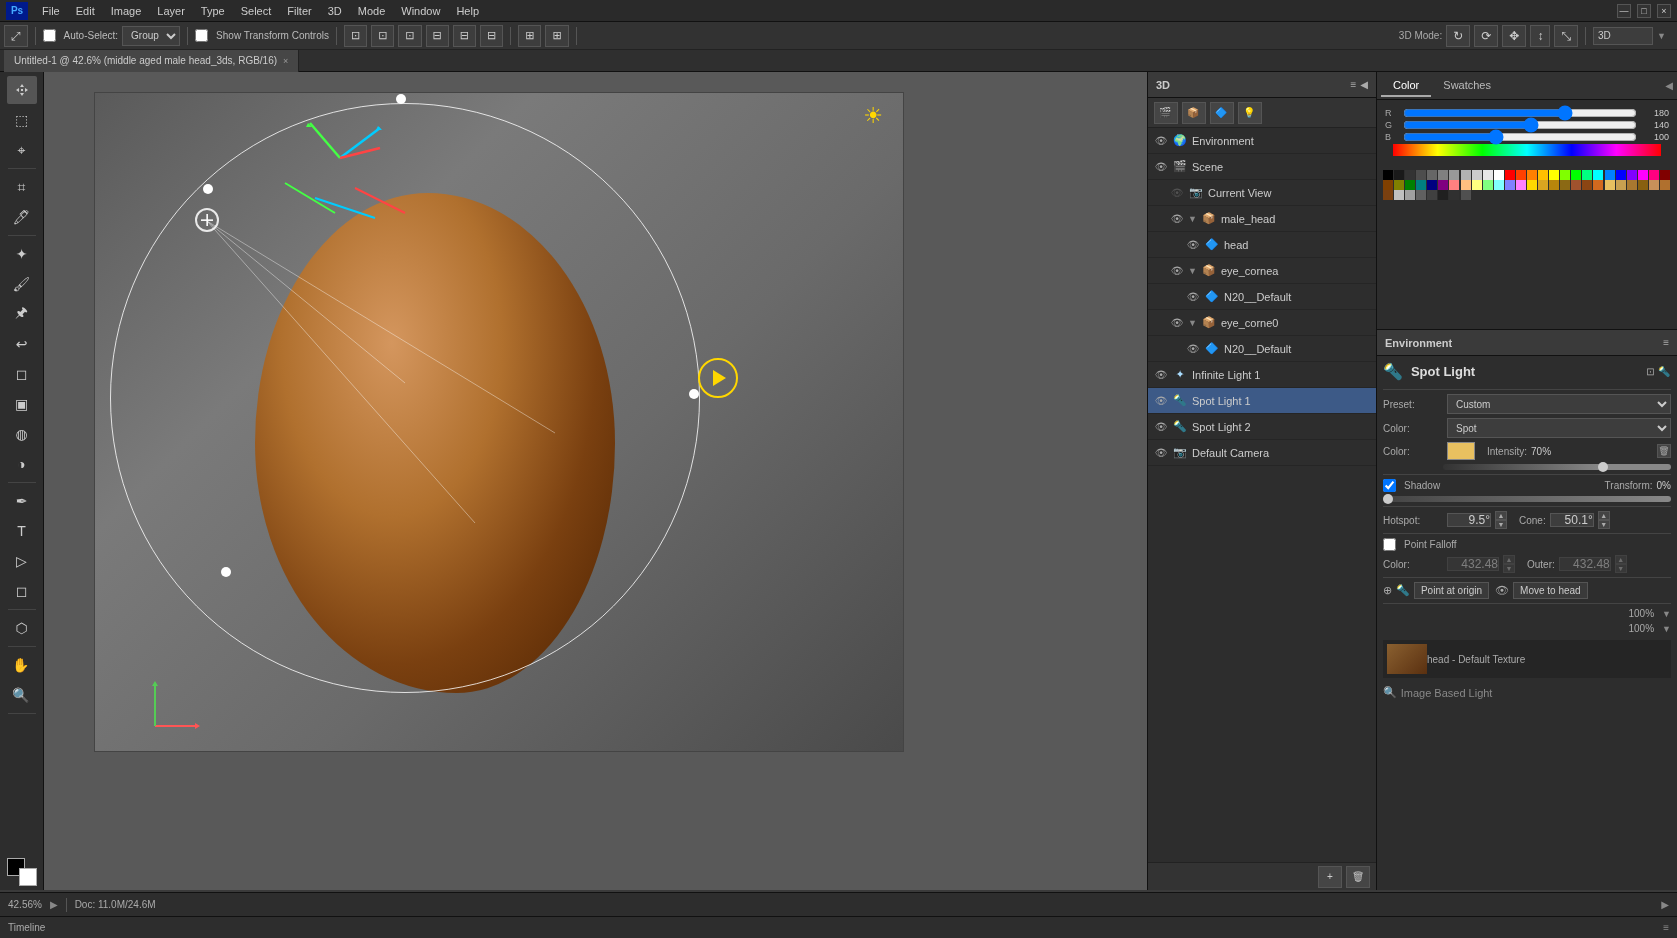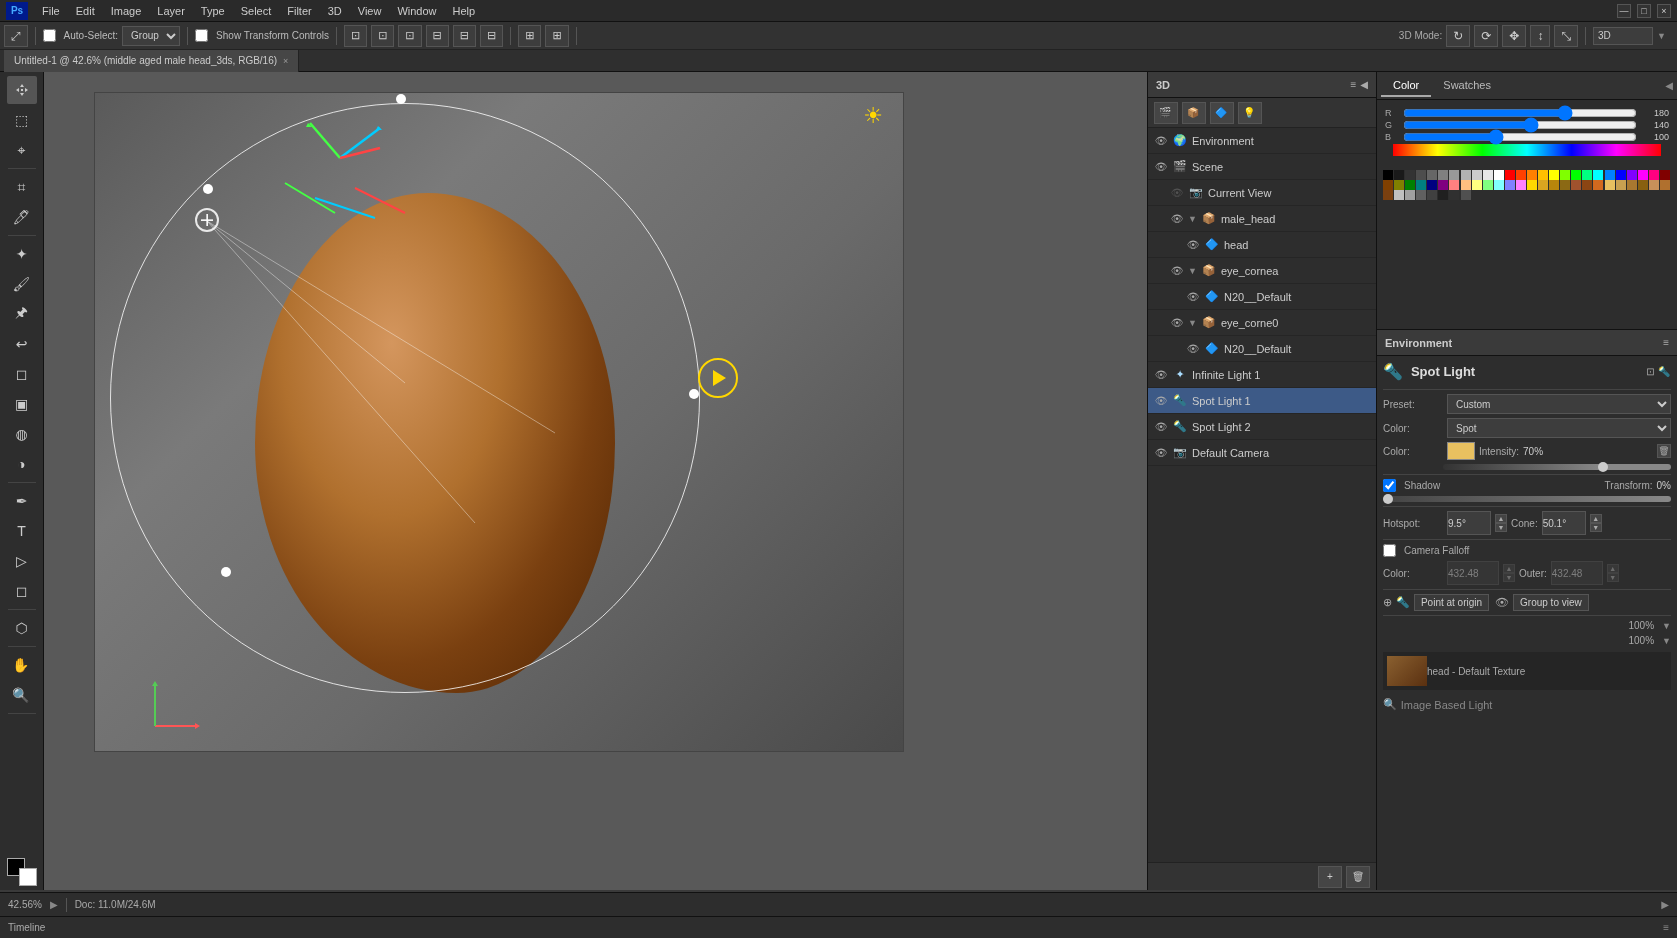--- a/index.html
+++ b/index.html
@@ -407,46 +407,46 @@
       color: #ccc;
       font-size: 10px;
       padding: 0 4px;
     }
     .prop-color-swatch {
       width: 28px; height: 18px;
       background: #e8c060;
       border: 1px solid #888;
       cursor: pointer;
     }
-    .prop-intensity-label { font-size: 10px; color: #aaa; }
+    .prop-intensity-label { font-size: 10px; color: #aaa; margin-left: 8px; }
     .prop-intensity-val { font-size: 10px; color: #ccc; }
     .slider-bar {
       width: 100%; height: 6px;
       background: linear-gradient(to right, #444, #888);
       border-radius: 3px;
       margin: 2px 0;
       position: relative;
     }
     .slider-thumb {
       position: absolute;
       width: 10px; height: 10px;
       background: #ccc;
       border-radius: 50%;
       top: -2px;
       cursor: pointer;
     }
     .prop-checkbox { margin-right: 4px; }
     .prop-sub-label { font-size: 10px; color: #aaa; }
     .prop-num-input {
-      width: 44px; height: 24px;
+      width: 44px; height: 14px;
       background: #3d3d3d;
       border: 1px solid #555;
       color: #ccc;
-      font-size: 10px;
-      text-align: left;
+      font-size: 12px;
+      text-align: right;
     }
     .prop-divider { height: 1px; background: #444; margin: 4px 0; }
     .point-origin-btn {
       display: flex; align-items: center; gap: 4px;
       padding: 2px 6px;
       background: #3a3a3a;
       border: 1px solid #555;
       color: #ccc;
       font-size: 10px;
       cursor: pointer;
@@ -503,21 +503,21 @@
 <div id="menu-bar">
   <div class="ps-logo">Ps</div>
   <div class="menu-item">File</div>
   <div class="menu-item">Edit</div>
   <div class="menu-item">Image</div>
   <div class="menu-item">Layer</div>
   <div class="menu-item">Type</div>
   <div class="menu-item">Select</div>
   <div class="menu-item">Filter</div>
   <div class="menu-item">3D</div>
-  <div class="menu-item">View</div>
+  <div class="menu-item">Mode</div>
   <div class="menu-item">Window</div>
   <div class="menu-item">Help</div>
   <div style="margin-left:auto; display:flex; gap:6px;">
     <div style="width:14px;height:14px;background:#333;border:1px solid #555;display:flex;align-items:center;justify-content:center;font-size:9px;cursor:pointer;">—</div>
     <div style="width:14px;height:14px;background:#333;border:1px solid #555;display:flex;align-items:center;justify-content:center;font-size:9px;cursor:pointer;">□</div>
     <div style="width:14px;height:14px;background:#333;border:1px solid #555;display:flex;align-items:center;justify-content:center;font-size:9px;cursor:pointer;">×</div>
   </div>
 </div>
 
 <div id="toolbar">
@@ -951,21 +951,21 @@
           <div style="display:flex;flex-direction:column;gap:0;">
             <div style="width:12px;height:9px;background:#444;border:1px solid #555;display:flex;align-items:center;justify-content:center;cursor:pointer;font-size:7px;color:#aaa;">▲</div>
             <div style="width:12px;height:9px;background:#444;border:1px solid #555;display:flex;align-items:center;justify-content:center;cursor:pointer;font-size:7px;color:#aaa;">▼</div>
           </div>
         </div>
 
         <div class="prop-divider"></div>
 
         <div class="prop-row">
           <input type="checkbox" class="prop-checkbox" style="">
-          <span class="prop-sub-label">Camera Falloff</span>
+          <span class="prop-sub-label">Point Falloff</span>
         </div>
 
         <div class="prop-row">
           <span class="prop-label">Color:</span>
           <input class="prop-num-input" value="432.48" style="width: 52px; opacity: 0.5;">
           <div style="display:flex;flex-direction:column;gap:0;opacity:0.5;">
             <div style="width:12px;height:9px;background:#444;border:1px solid #555;display:flex;align-items:center;justify-content:center;cursor:pointer;font-size:7px;color:#aaa;">▲</div>
             <div style="width:12px;height:9px;background:#444;border:1px solid #555;display:flex;align-items:center;justify-content:center;cursor:pointer;font-size:7px;color:#aaa;">▼</div>
           </div>
           <span class="prop-intensity-label">Outer:</span>
@@ -979,21 +979,21 @@
         <div class="prop-divider"></div>
 
         <div class="prop-row" style="gap:6px;flex-wrap:wrap;">
           <div style="display:flex;align-items:center;gap:4px;">
             <span style="font-size:11px;color:#aaa;">⊕</span>
             <span style="font-size:11px;color:#aaa;">🔦</span>
             <button class="point-origin-btn">Point at origin</button>
           </div>
           <div style="display:flex;align-items:center;gap:4px;">
             <span style="font-size:11px;color:#aaa;">👁</span>
-            <button class="move-view-btn">Group to view</button>
+            <button class="move-view-btn">Move to head</button>
           </div>
         </div>
 
         <div class="prop-divider"></div>
 
         <div class="prop-row" style="justify-content:flex-end;">
           <span style="font-size:10px;color:#aaa;">100%</span>
           <div style="margin-left:4px;font-size:9px;cursor:pointer;color:#888;">▼</div>
         </div>
         <div class="prop-row" style="justify-content:flex-end;">

